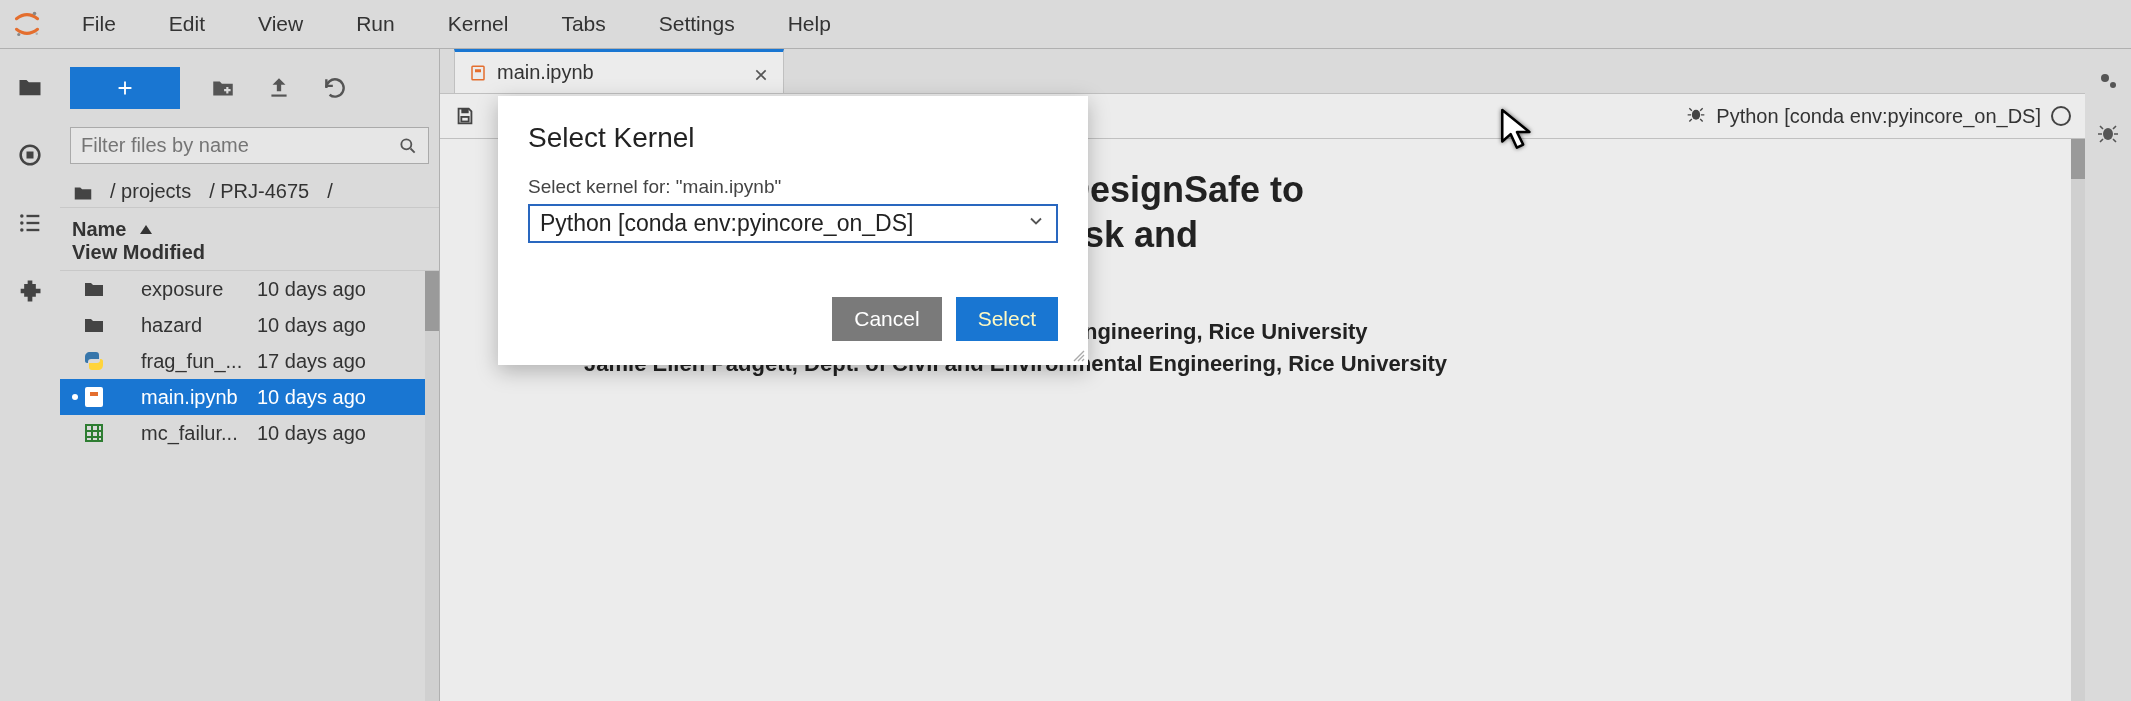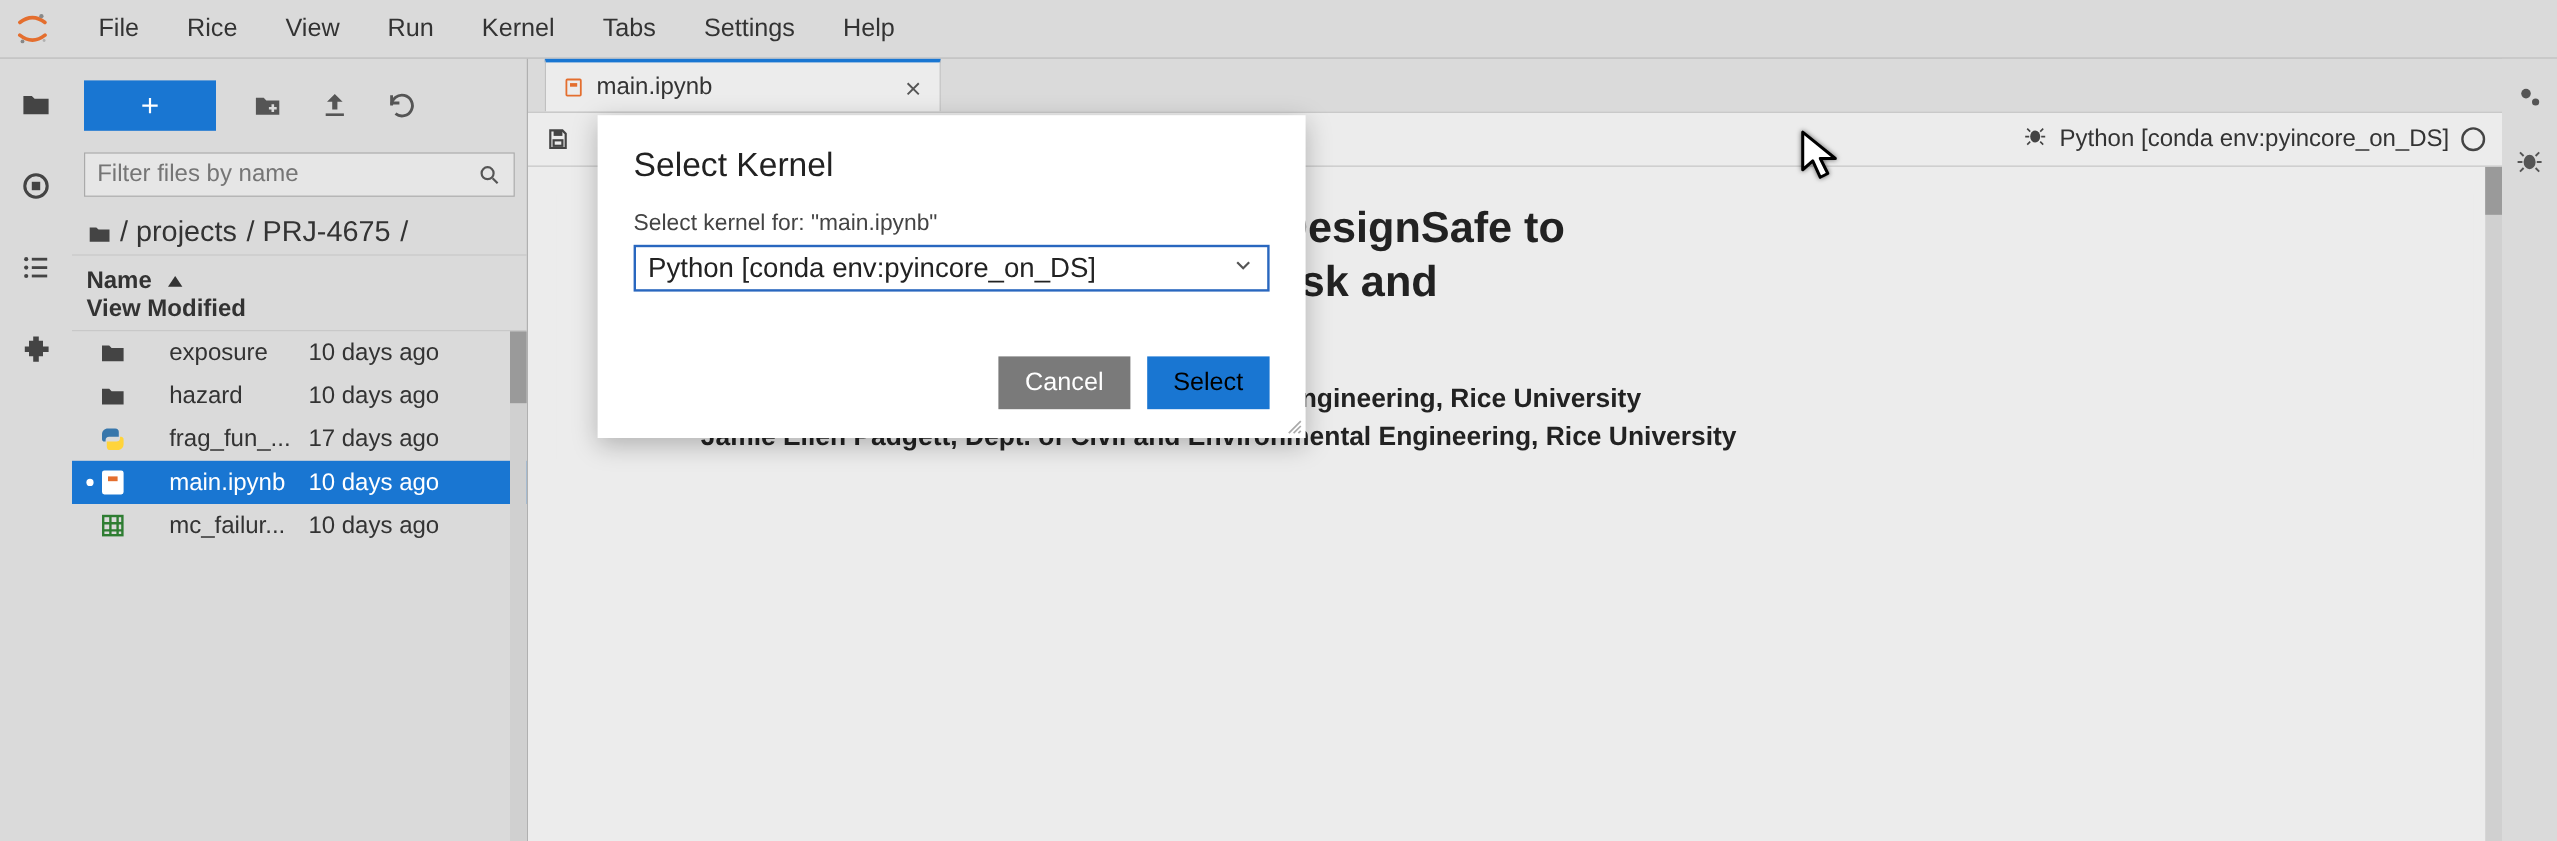--- a/index.html
+++ b/index.html
@@ -3,41 +3,41 @@
 <meta charset="utf-8">
 <style>
 * { box-sizing: border-box; margin: 0; padding: 0; font-family: -apple-system, BlinkMacSystemFont, "Segoe UI", Helvetica, Arial, sans-serif; }
 html, body { width: 2131px; height: 701px; overflow: hidden; background: #fff; }
 
 .app { position: relative; width: 2131px; height: 701px; }
 
 
 .menubar { height: 49px; background: #DADADA; display: flex; align-items: center; padding-left: 10px; border-bottom: 1px solid #B0B0B0; }
 .logo { width: 34px; height: 34px; display: flex; align-items: center; justify-content: center; margin-right: 20px; }
-.menu-items { display: flex; gap: 4px; }
+.menu-items { display: flex; gap: 17px; }
 .menu-item { padding: 6px 18px; font-size: 21px; color: #333; cursor: default; }
 
 
 .main-area { display: flex; height: calc(701px - 49px); background: #DADADA; }
 
 
 .activity-bar { width: 60px; background: #DADADA; display: flex; flex-direction: column; align-items: center; padding-top: 24px; gap: 40px; }
 .activity-icon { width: 28px; height: 28px; color: #555; }
 
 
 .file-panel { width: 380px; background: #DADADA; display: flex; flex-direction: column; padding-top: 10px; border-right: 1px solid #B0B0B0; }
 .file-toolbar { display: flex; align-items: center; padding: 8px 10px 14px 10px; gap: 30px; }
 .new-launcher-btn { width: 110px; height: 42px; background: #1976D2; display: flex; align-items: center; justify-content: center; color: #fff; font-size: 28px; }
 .file-toolbar-icon { width: 26px; height: 26px; color: #555; }
 
 .filter-box { margin: 4px 10px 8px 10px; display: flex; align-items: center; border: 1px solid #AAA; background: #E6E6E6; padding: 6px 10px; }
 .filter-input { flex: 1; border: none; background: transparent; font-size: 20px; color: #4c1d95; outline: none; }
 .filter-search-icon { width: 20px; height: 20px; color: #555; }
 
-.breadcrumb-row { padding: 8px 12px 4px 12px; display: flex; align-items: center; gap: 8px; font-size: 24px; color: #333; }
+.breadcrumb-row { padding: 8px 12px 4px 12px; display: flex; align-items: center; gap: 18px; font-size: 20px; color: #333; }
 .breadcrumb-row .folder-icon { width: 20px; height: 20px; }
 
 .file-list-header { display: flex; padding: 10px 12px 6px 12px; font-size: 20px; font-weight: 600; color: #333; border-top: 1px solid #C8C8C8; border-bottom: 1px solid #C8C8C8; flex-direction: column; }
 .col-name { flex: 1; display: flex; align-items: center; gap: 6px; }
 .col-modified { width: 170px; text-align: left; }
 
 .file-list { flex: 1; overflow-y: auto; position: relative; }
 .file-row { display: flex; align-items: center; padding: 6px 12px; font-size: 20px; color: #333; cursor: default; }
 .file-row.selected { background: #1976D2; color: #fff; }
 .file-row.selected .file-icon svg { fill: #fff; stroke: #fff; }
@@ -79,21 +79,21 @@
 
 .right-bar { width: 46px; background: #DADADA; display: flex; flex-direction: column; align-items: center; padding-top: 20px; gap: 24px; }
 .modal { position: absolute; left: 498px; top: 96px; width: 590px; background: #fff; box-shadow: 0 6px 20px rgba(0,0,0,0.25); padding: 26px 30px 24px 30px; }
 .modal-title { font-size: 28px; color: #222; margin-bottom: 22px; }
 .modal-label { font-size: 19px; color: #444; margin-bottom: 6px; }
 .modal-select { width: 100%; display: flex; align-items: center; border: 2px solid #2967BF; padding: 4px 10px; font-size: 23px; color: #222; justify-content: space-between; }
 .modal-select .chev { color: #555; }
 .modal-actions { display: flex; justify-content: flex-end; gap: 14px; margin-top: 54px; }
 .btn { padding: 10px 22px; font-size: 21px; border: none; cursor: pointer; }
 .btn-cancel { background: #7A7A7A; color: #fff; }
-.btn-select { background: #1976D2; color: #000000; }
+.btn-select { background: #1976D2; color: #fef9c3; }
 .modal-resize { position: absolute; right: 2px; bottom: 2px; width: 14px; height: 14px; }
 
 
 .cursor-arrow { position: absolute; left: 1498px; top: 108px; width: 42px; height: 46px; pointer-events: none; }
 .cursor-arrow svg { filter: drop-shadow(0 0 2px rgba(0,0,0,0.6)); }
 
 
 .sort-caret { width: 0; height: 0; border-left: 6px solid transparent; border-right: 6px solid transparent; border-bottom: 9px solid #333; display: inline-block; margin-left: 8px; }
 </style>
 </head>
@@ -106,21 +106,21 @@
       <svg viewBox="0 0 40 40" width="30" height="30">
         <path d="M6 13 Q20 2 34 13" stroke="#E46E2E" stroke-width="4" fill="none" stroke-linecap="round"></path>
         <path d="M6 27 Q20 38 34 27" stroke="#E46E2E" stroke-width="4" fill="none" stroke-linecap="round"></path>
         <circle cx="30" cy="6" r="2.4" fill="#888"></circle>
         <circle cx="9" cy="34" r="2.1" fill="#888"></circle>
         <circle cx="33" cy="33" r="1.6" fill="#B0B0B0"></circle>
       </svg>
     </div>
     <div class="menu-items">
       <div class="menu-item">File</div>
-      <div class="menu-item">Rice</div>
+      <div class="menu-item">Edit</div>
       <div class="menu-item">View</div>
       <div class="menu-item">Run</div>
       <div class="menu-item">Kernel</div>
       <div class="menu-item">Tabs</div>
       <div class="menu-item">Settings</div>
       <div class="menu-item">Help</div>
     </div>
   </div>
 
   <div class="main-area">

